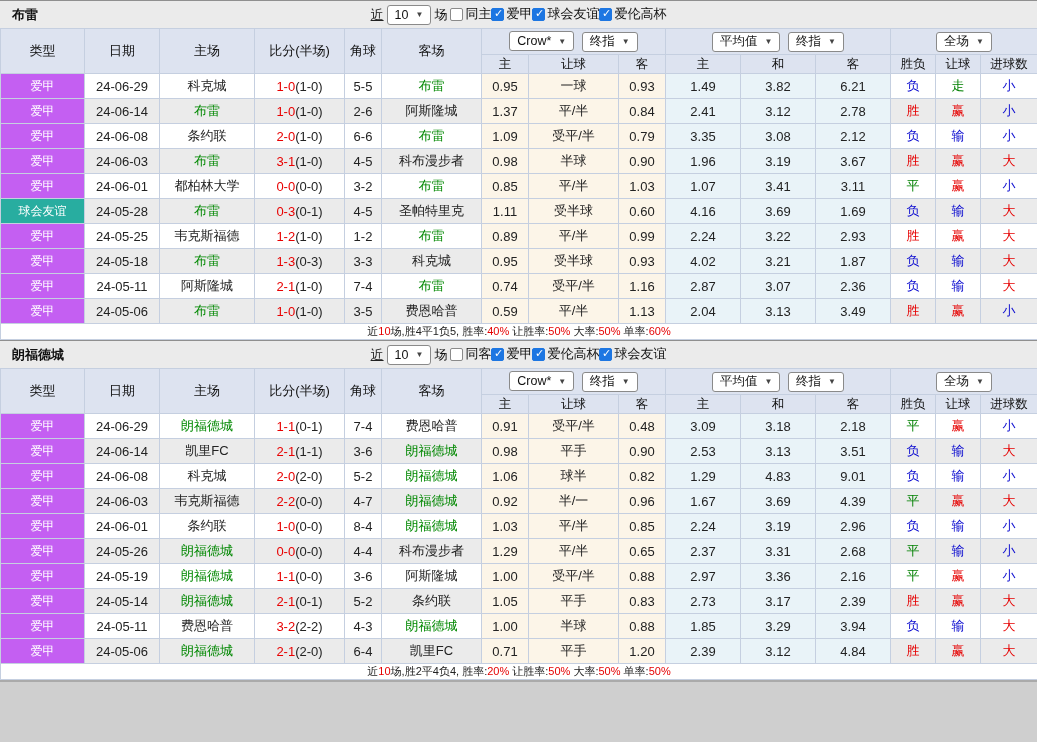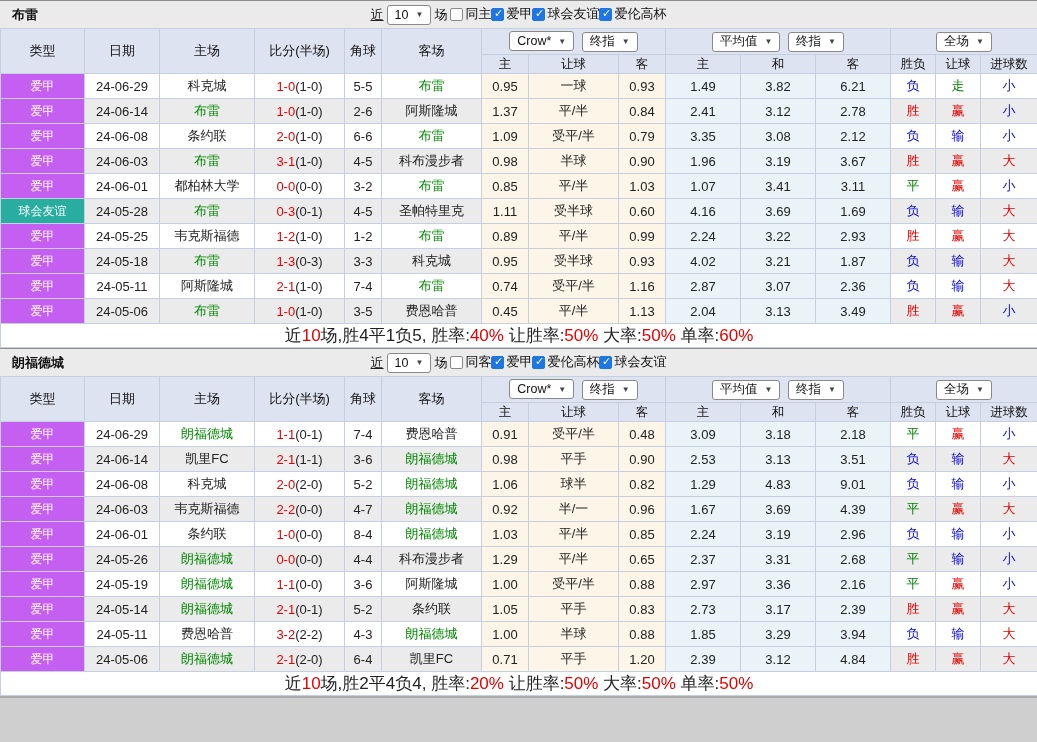--- a/index.html
+++ b/index.html
@@ -33,21 +33,21 @@
   .hrow1 th { height:26px; }
   .hrow2 th { height:19px; font-size:12.5px; }
   .grp .sel { margin:0 2px; }
   tbody td { height:25px; background:#fff; }
   td.type-cell { color:#fff; font-size:12px; background:#c45ff2; }
   td.odds { background:#fcf5e8; }
   td.avg { background:#e9f3f8; }
   tbody tr:nth-child(even) td.plain { background:#ebebeb; }
   .ft { color:#e80000; }
   .ht { color:#222; }
-  td.summary-cell { height:14px; font-size:17px; background:#fff; }
+  td.summary-cell { height:14px; font-size:11px; background:#fff; }
 </style>
 </head>
 <body>
 
 <div class="page">
 
 
   <div class="section">
     <div class="section-bar">
       <span class="team-name">布雷</span>
@@ -303,21 +303,21 @@
             <td class="plain verdict" style="color: rgb(230, 0, 0);">大</td>
           </tr>
 
           <tr>
             <td class="type-cell" style="background: rgb(196, 95, 242);">爱甲</td>
             <td class="plain">24-05-06</td>
             <td class="plain team-cell" style="color: rgb(0, 136, 0);">布雷</td>
             <td class="plain"><span class="ft">1-0</span><span class="ht">(1-0)</span></td>
             <td class="plain">3-5</td>
             <td class="plain team-cell">费恩哈普</td>
-            <td class="odds">0.45</td>
+            <td class="odds">0.59</td>
             <td class="odds">平/半</td>
             <td class="odds">1.13</td>
             <td class="avg">2.04</td>
             <td class="avg">3.13</td>
             <td class="avg">3.49</td>
             <td class="plain verdict" style="color: rgb(230, 0, 0);">胜</td>
             <td class="plain verdict" style="color: rgb(230, 0, 0);">赢</td>
             <td class="plain verdict" style="color: rgb(11, 11, 208);">小</td>
           </tr>
 

